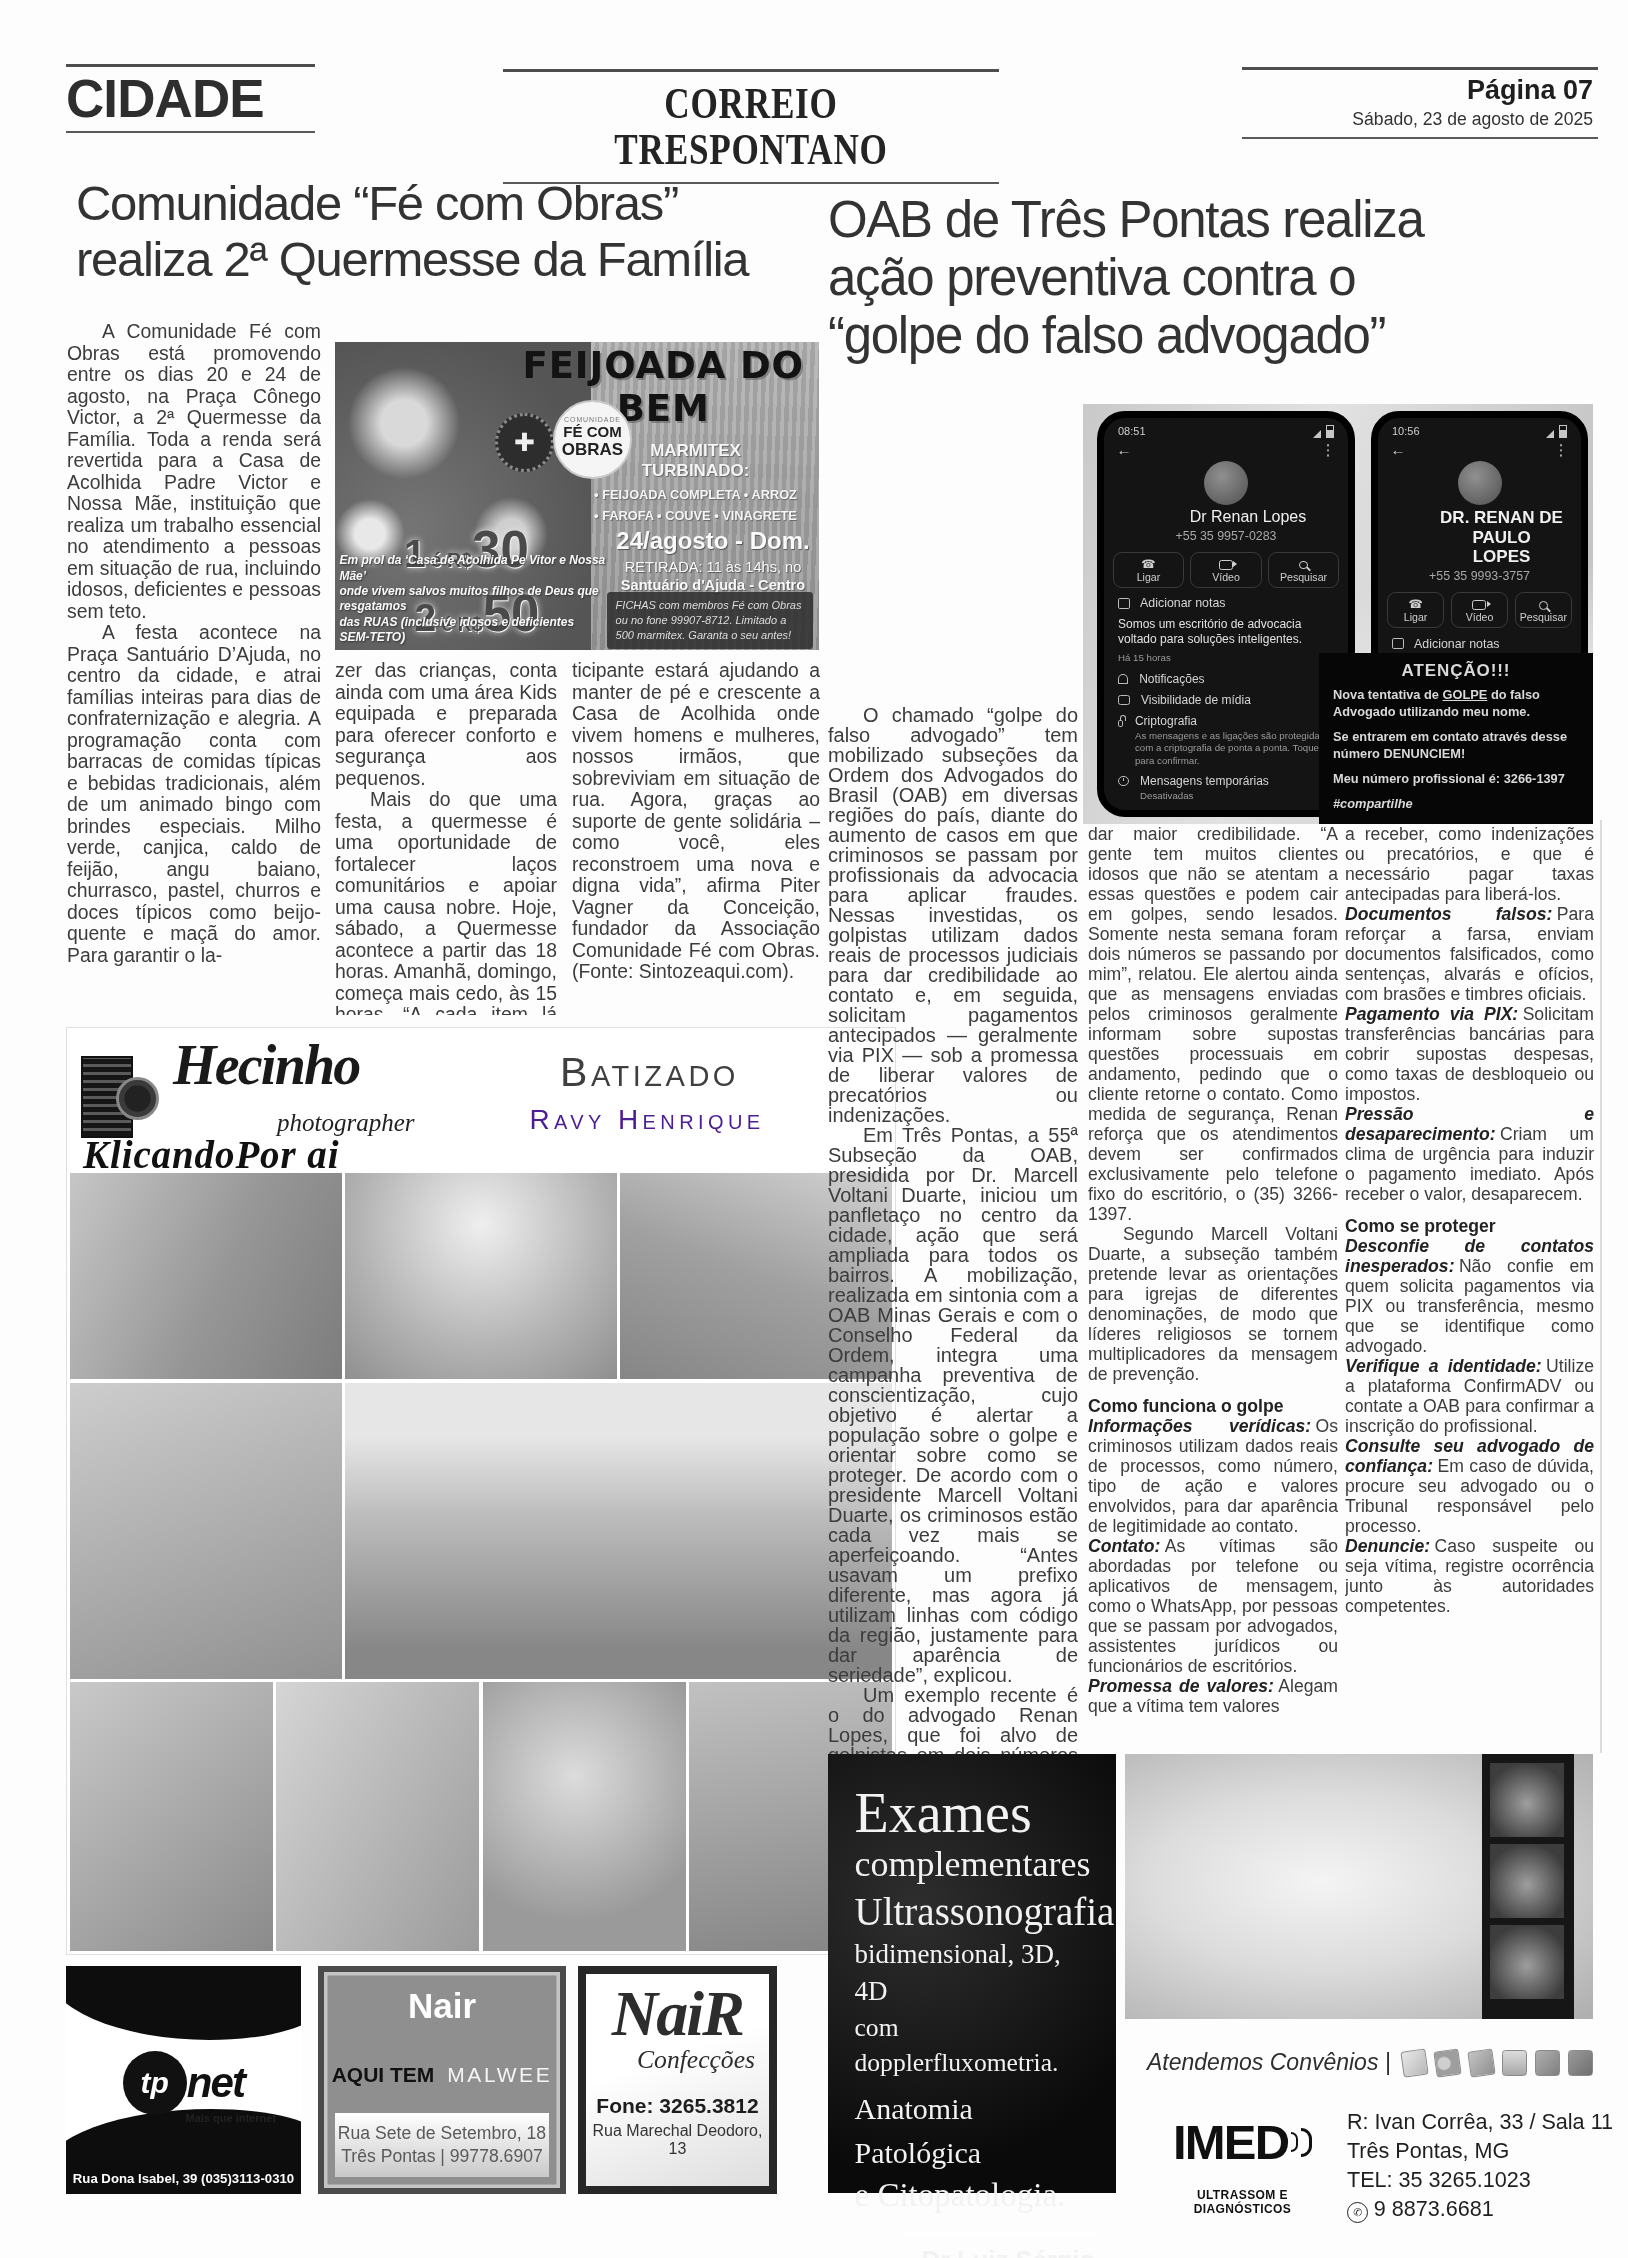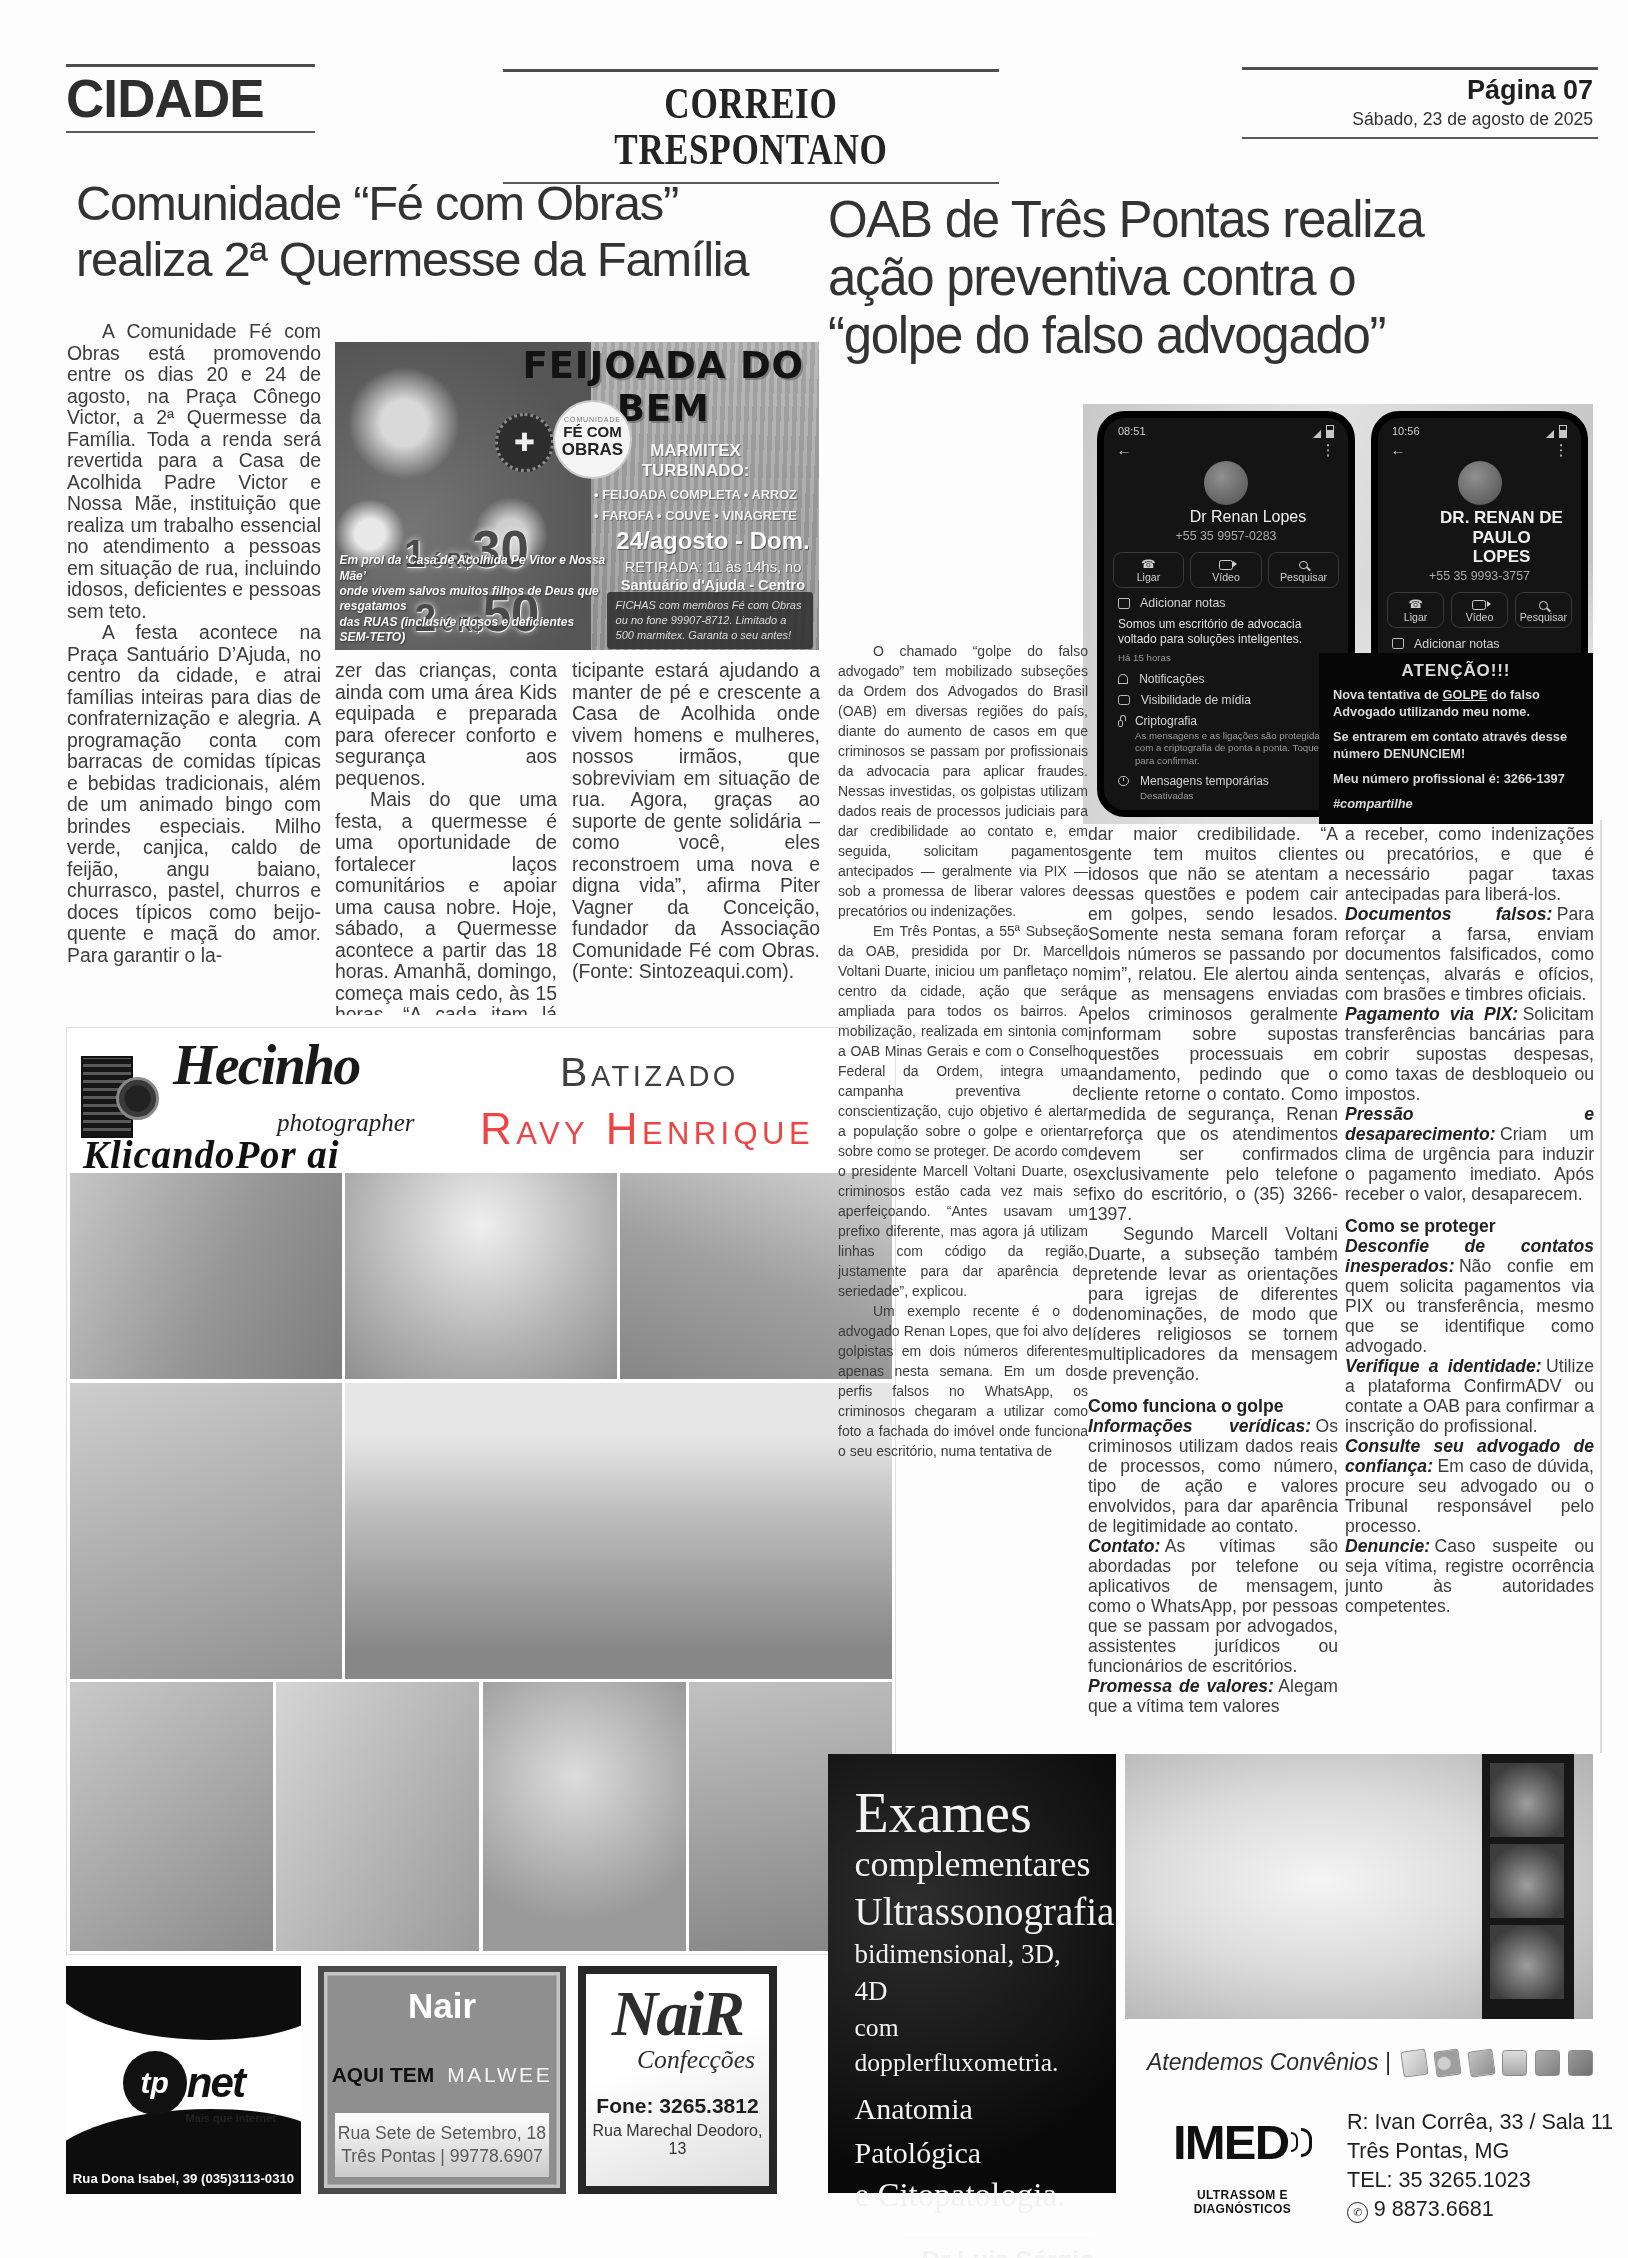--- a/index.html
+++ b/index.html
@@ -22,21 +22,21 @@
   .headline{position:absolute;color:#333;letter-spacing:-1.3px;}
   #l-headline{left:76px;top:175px;width:746px;font-size:49px;line-height:56px;}
   #r-headline{left:828px;top:191px;width:769px;font-size:51px;line-height:58px;}
   .body-col{position:absolute;text-align:justify;color:#3c3c3c;overflow:hidden;}
   .body-col p{margin:0;}
   .ind{text-indent:35px;}
   #l-col1{left:67px;top:321px;width:254px;height:690px;font-size:19.4px;line-height:21.5px;}
   #l-col2{left:335px;top:660px;width:222px;height:355px;font-size:19.4px;line-height:21.5px;}
   #l-col3{left:572px;top:660px;width:248px;height:355px;font-size:19.4px;line-height:21.5px;}
   #r-lede{left:829px;top:422px;width:245px;font-size:24px;line-height:32px;font-style:italic;color:#3d3d3d;}
-  #r-col1{left:828px;top:641px;width:250px;height:1087px;font-size:14px;line-height:20px;margin-left:10px;}
+  #r-col1{left:828px;top:705px;width:250px;height:1087px;font-size:20px;line-height:20px;}
   #r-col2{left:1088px;top:824px;width:250px;height:930px;font-size:17.6px;line-height:20px;}
   #r-col3{left:1345px;top:824px;width:249px;height:930px;font-size:17.6px;line-height:20px;}
   .subhead{font-weight:bold;color:#222;margin-top:12.4px !important;}
   .term{font-weight:bold;font-style:italic;color:#222;margin-right:4.4px;}
   #rule-right{left:1600px;top:820px;width:1.8px;height:933px;background:#dcdcdc;}
 
   
   #fj{left:335px;top:342px;width:484px;height:308px;overflow:hidden;
       background:repeating-linear-gradient(92deg,rgba(255,255,255,.10) 0 3.5px,rgba(0,0,0,.08) 3.5px 8px),
                  linear-gradient(180deg,#b3b3b3,#a3a3a3 55%,#989898);}
@@ -80,21 +80,21 @@
   .cam-lens{position:absolute;left:35px;top:28px;width:37px;height:37px;border-radius:50%;
       background:#222;border:3.5px solid #888;box-shadow:inset 0 0 0 5.3px #3a3a3a;}
   .hec{position:absolute;left:106px;top:5.3px;font-family:"Liberation Serif",serif;font-style:italic;font-weight:bold;
       font-size:56px;color:#1a1a1a;letter-spacing:-1.8px;}
   .hec-sub{position:absolute;left:210px;top:81px;font-family:"Liberation Serif",serif;font-style:italic;font-size:25px;color:#222;}
   .hec-brand{position:absolute;left:16px;top:104px;font-family:"Liberation Serif",serif;font-style:italic;font-weight:bold;
       font-size:39px;color:#111;letter-spacing:0.9px;}
   .bat1{position:absolute;left:415px;top:21px;width:335px;text-align:center;font-variant:small-caps;
       font-size:41px;letter-spacing:3.5px;color:#3f3f3f;}
   .bat2{position:absolute;left:406px;top:76px;width:348px;text-align:center;font-variant:small-caps;
-      font-size:44px;letter-spacing:4.4px;color:#ef4444;}
+      font-size:28px;letter-spacing:4.4px;color:#4c1d95;}
   .pgrid{position:absolute;left:2.6px;right:2.6px;top:145px;bottom:2.6px;display:grid;gap:3.5px;
       grid-template-columns:repeat(12,1fr);grid-template-rows:206px 296px 1fr;}
   .phc{width:100%;height:100%;}
   .s4{grid-column:span 4;} .s8{grid-column:span 8;} .s3{grid-column:span 3;}
   .g1{background:linear-gradient(115deg,#c6c6c6,#969696 55%,#7d7d7d);}
   .g2{background:radial-gradient(circle at 50% 25%,#efefef,#b3b3b3 60%,#8f8f8f);}
   .g3{background:linear-gradient(200deg,#d2d2d2,#a0a0a0 50%,#868686);}
   .g4{background:linear-gradient(160deg,#cdcdcd,#909090);}
   .g5{background:linear-gradient(180deg,#e6e6e6 0 18%,#bcbcbc 45%,#878787 90%);}
   .g6{background:linear-gradient(140deg,#c9c9c9,#8b8b8b);}

